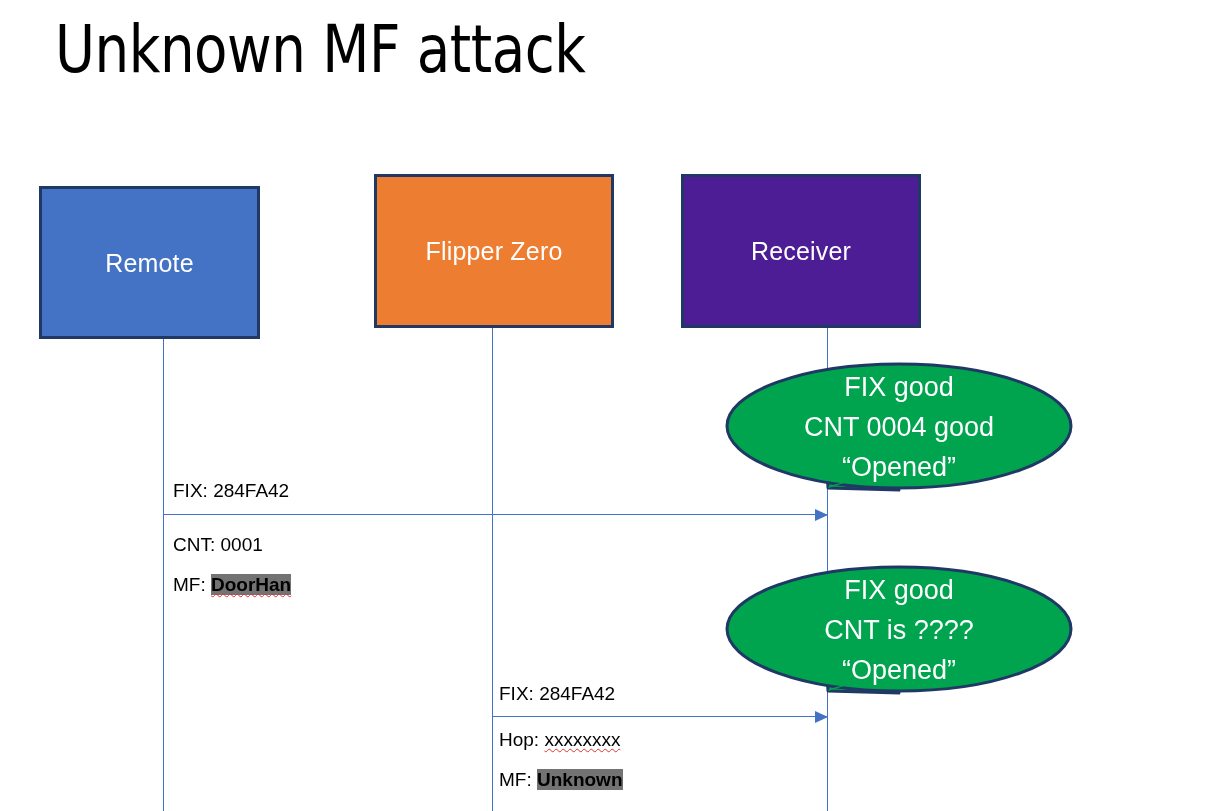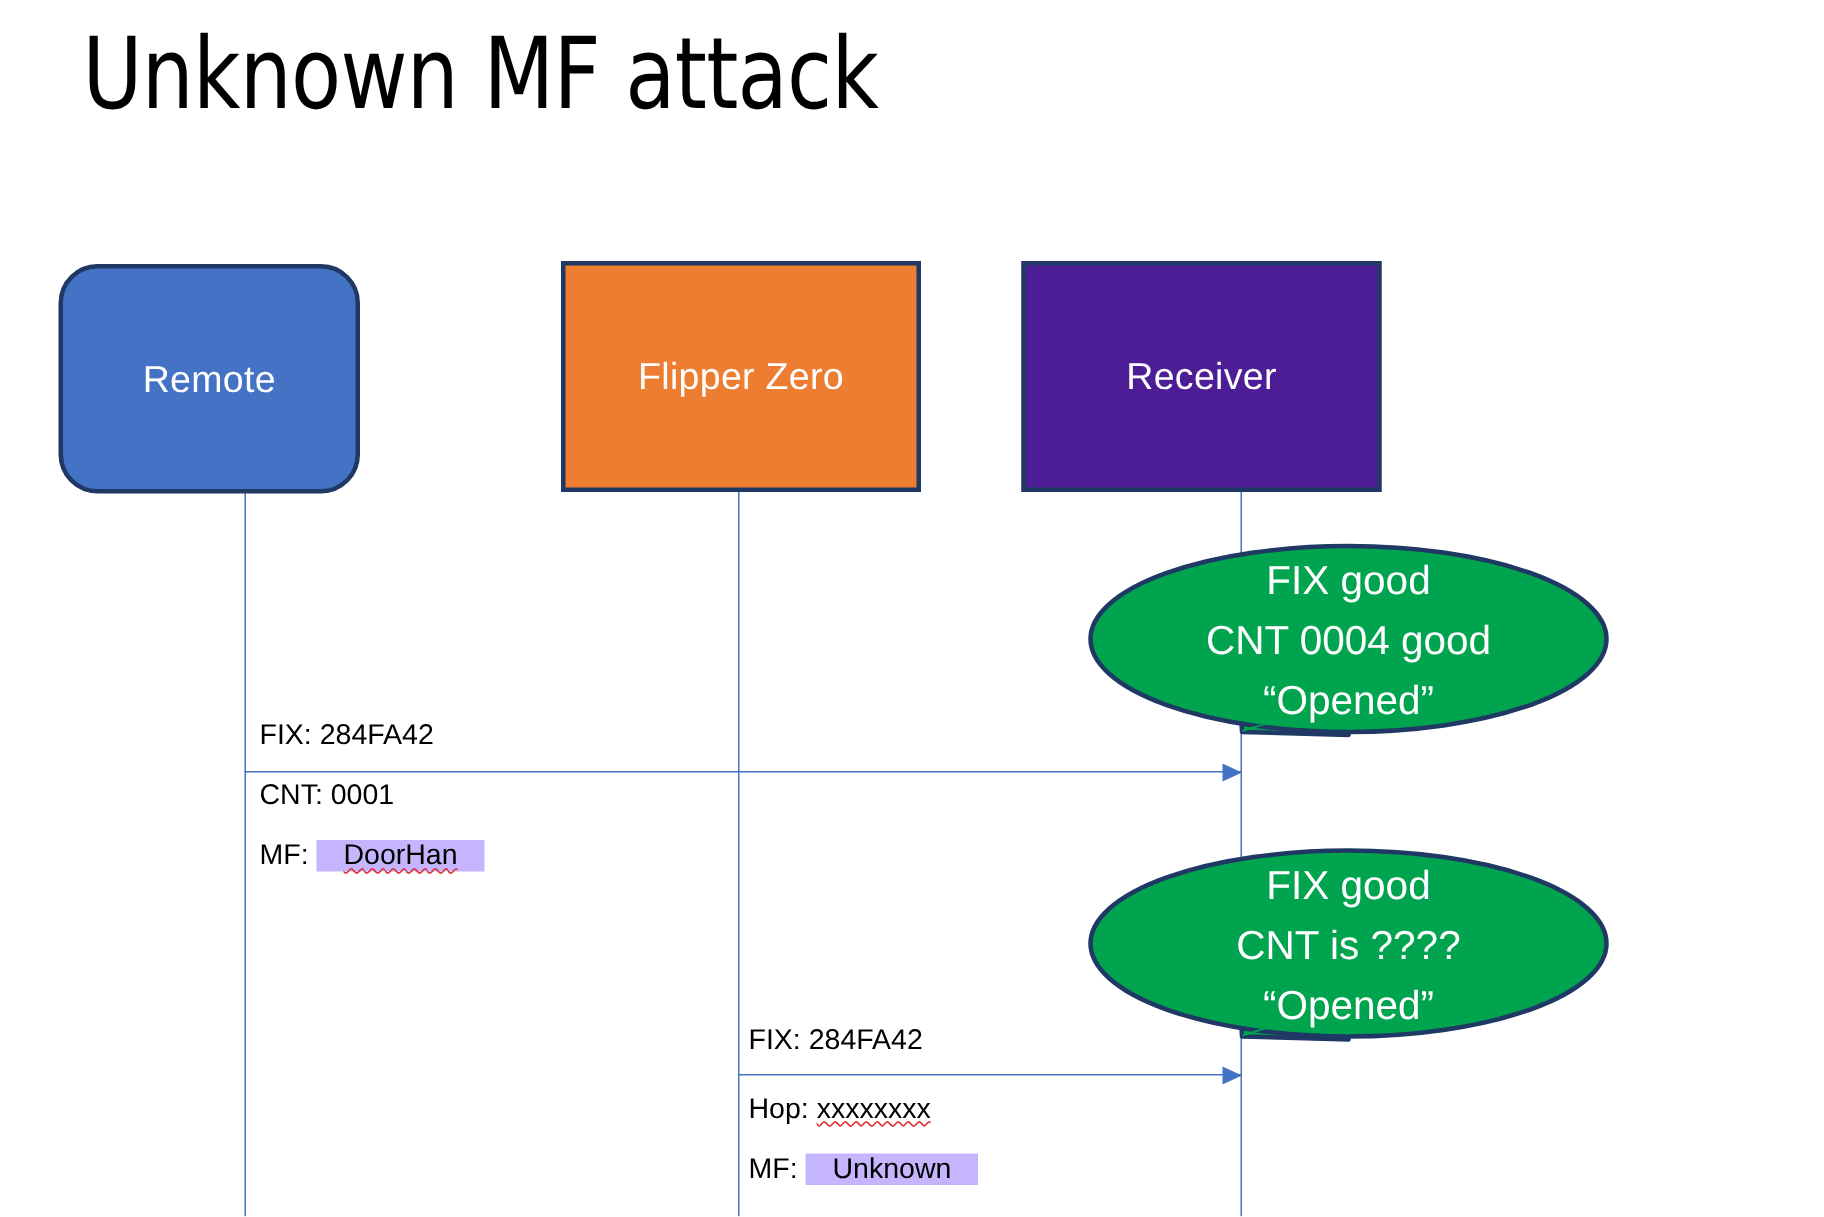--- a/index.html
+++ b/index.html
@@ -51,21 +51,21 @@
     justify-content: center;
   }
   .actor-label {
     color: #ffffff;
     font-size: 25px;
     line-height: 30px;
     font-weight: 400;
     font-family: "Liberation Sans", sans-serif;
     letter-spacing: 0.2px;
   }
-  #box-remote   { left: 39px;  top: 176px; width: 201px; height: 153px; background: #4472C4; border-radius: 26px; }
+  #box-remote   { left: 39px;  top: 186px; width: 221px; height: 153px; background: #4472C4; }
   #box-flipper  { left: 374px; top: 174px; width: 240px; height: 154px; background: #ED7D31; }
   #box-receiver { left: 681px; top: 174px; width: 240px; height: 154px; background: #4c1d95; }
 
   
   .msg-arrow { position: absolute; height: 12px; }
   .msg-arrow .shaft {
     position: absolute;
     left: 0;
     top: 5px;
     height: 1px;
@@ -87,22 +87,23 @@
   .msg-text {
     position: absolute;
     font-size: 19px;
     line-height: 40px;
     color: #000000;
     white-space: nowrap;
     font-family: "Liberation Sans", sans-serif;
   }
   .msg-text .line { display: block; }
   .hl {
-    background: #c4b5fd;
-    padding: 0 18px;
+    background: #737373;
+    padding: 0 0;
+    font-weight: bold;
   }
   .squiggle {
     text-decoration: underline;
     text-decoration-style: wavy;
     text-decoration-color: #E03030;
     text-decoration-thickness: 1px;
     text-underline-offset: 2px;
   }
 
   
@@ -143,21 +144,21 @@
     <span class="actor-label">Receiver</span>
   </div>
 
   <div class="msg-arrow" style="left:163px; top:509px; width:665px;">
     <div class="shaft"></div>
     <div class="head"></div>
   </div>
 
   <div class="msg-text" style="left:173px; top:471px;">
     <span class="line"><span>FIX: </span><span>284FA42</span></span>
-    <span class="line" style="margin-top:0;"><span>CNT: </span><span>0001</span></span>
+    <span class="line" style="margin-top:14px;"><span>CNT: </span><span>0001</span></span>
     <span class="line"><span>MF: </span><span class="hl squiggle">DoorHan</span></span>
   </div>
 
   <div class="msg-arrow" style="left:492px; top:711px; width:336px;">
     <div class="shaft"></div>
     <div class="head"></div>
   </div>
 
   <div class="msg-text" style="left:499px; top:674px;">
     <span class="line"><span>FIX: </span><span>284FA42</span></span>

